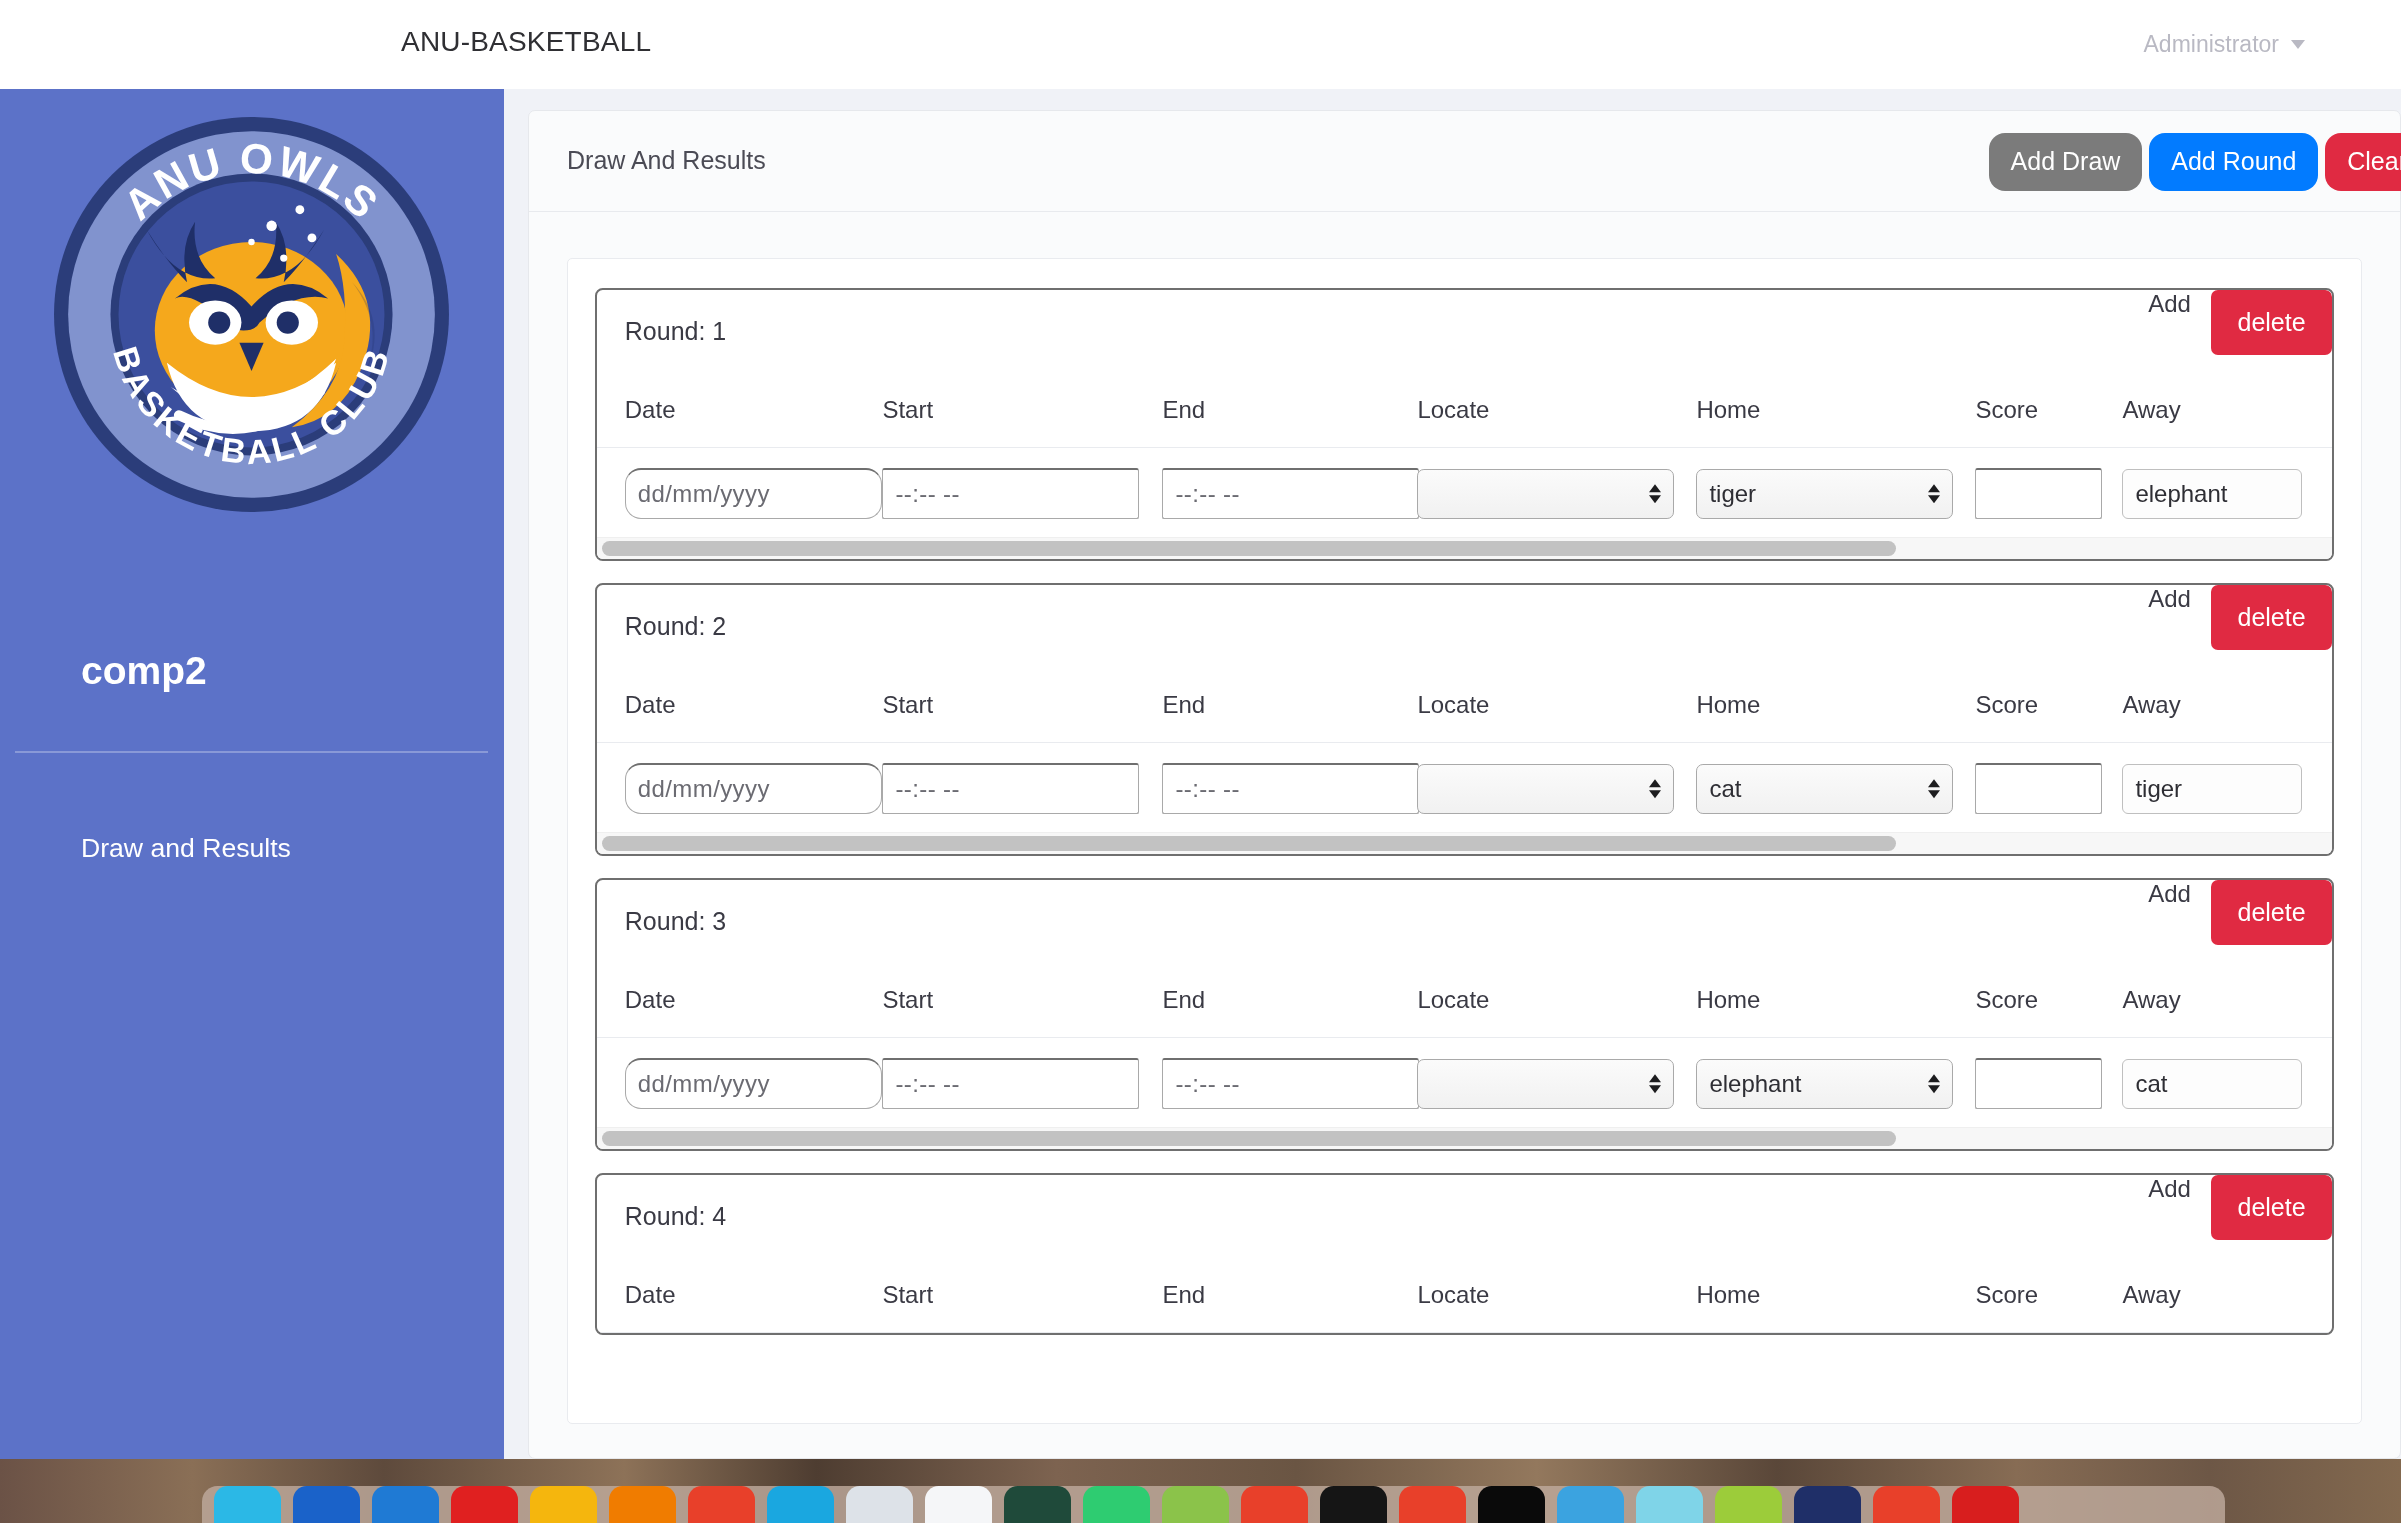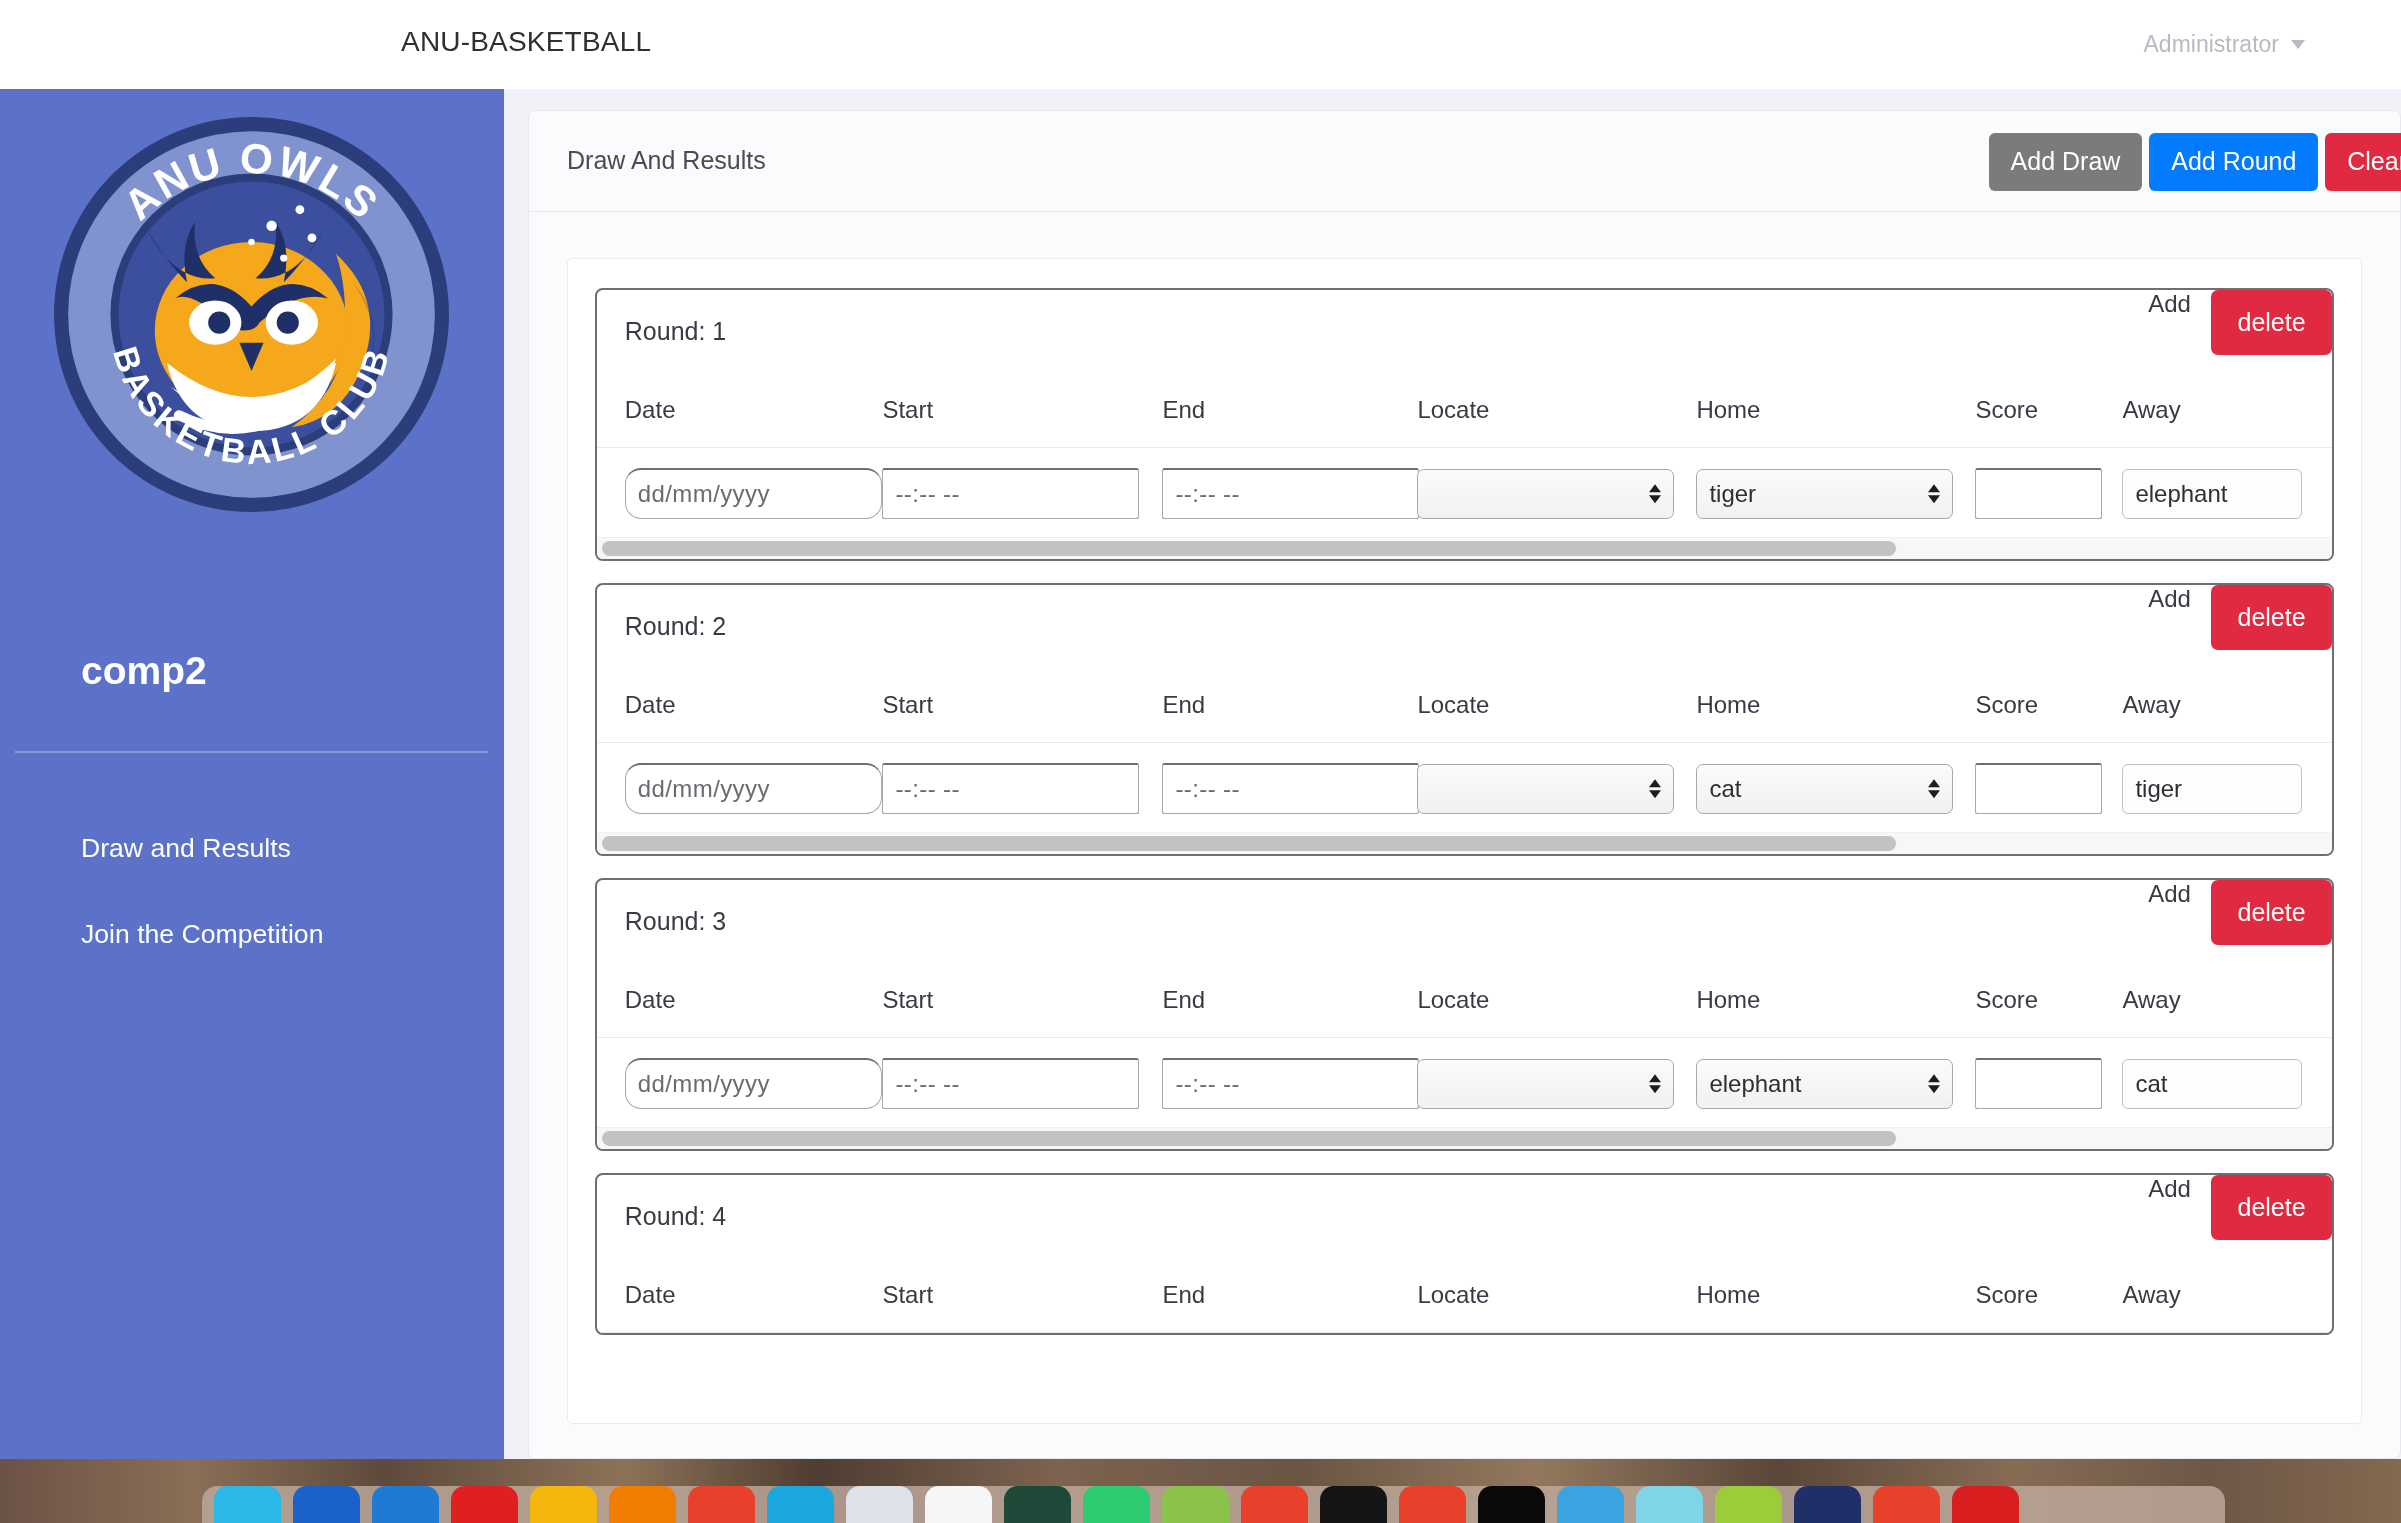--- a/index.html
+++ b/index.html
@@ -90,21 +90,21 @@
     padding: 0 0 0 38px;
     position: relative;
     border-bottom: 0.9px solid #e8eaee;
   }
   .panel-title { font-size: 25px; color: #4b4b55; }
   .head-btns {
     position: absolute; right: -29px; top: 22px;
     display: flex; gap: 6.9px;
   }
   .btn {
-    border: none; border-radius: 6px;
+    border: none; border-radius: 16px;
     font-size: 25px; font-family: "Liberation Sans", sans-serif;
     color: #ffffff; cursor: pointer;
     padding: 0 22px; height: 58px;
     display: flex; align-items: center; justify-content: center;
     white-space: nowrap;
   }
   .btn-secondary { background: #7b7b7b; }
   .btn-primary   { background: #027bff; }
   .btn-danger    { background: #e02a42; }
 
@@ -321,23 +321,20 @@
       </text>
     </svg>
   </div>
 
   <div class="comp-title">comp2</div>
   <div class="side-divider"></div>
 
   <div class="nav-list">
     <div class="nav-item">
       <span>Draw and Results</span>
-    </div>
-    <div class="nav-item">
-      <span>Join the Competition</span>
     </div>
   </div>
 </div>
 
 <div class="content">
   <div class="panel">
 
     <div class="panel-head">
       <div class="panel-title">Draw And Results</div>
       <div class="head-btns">

